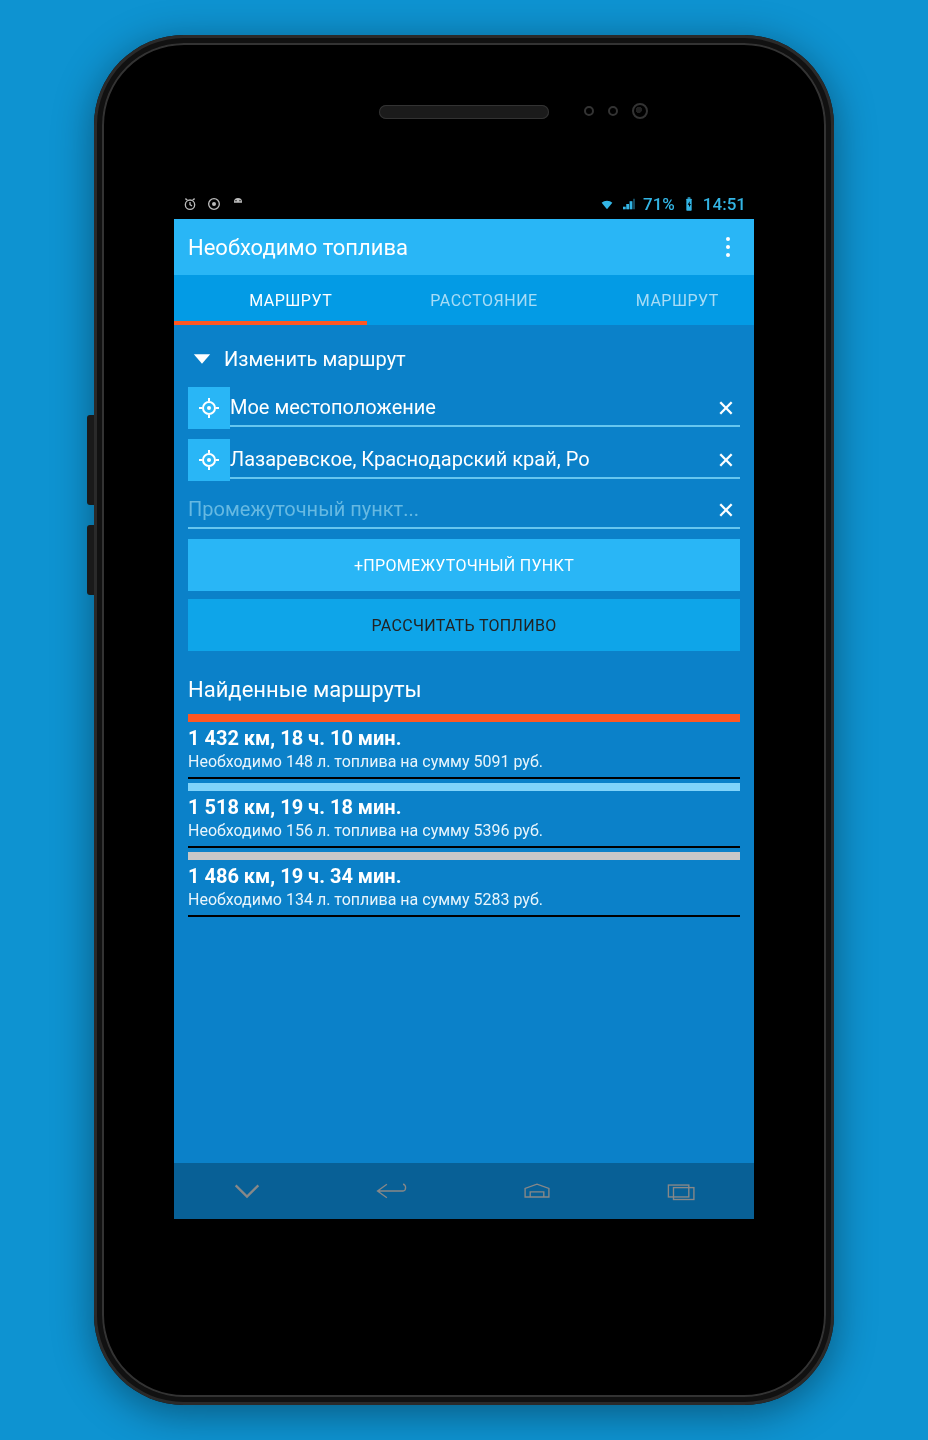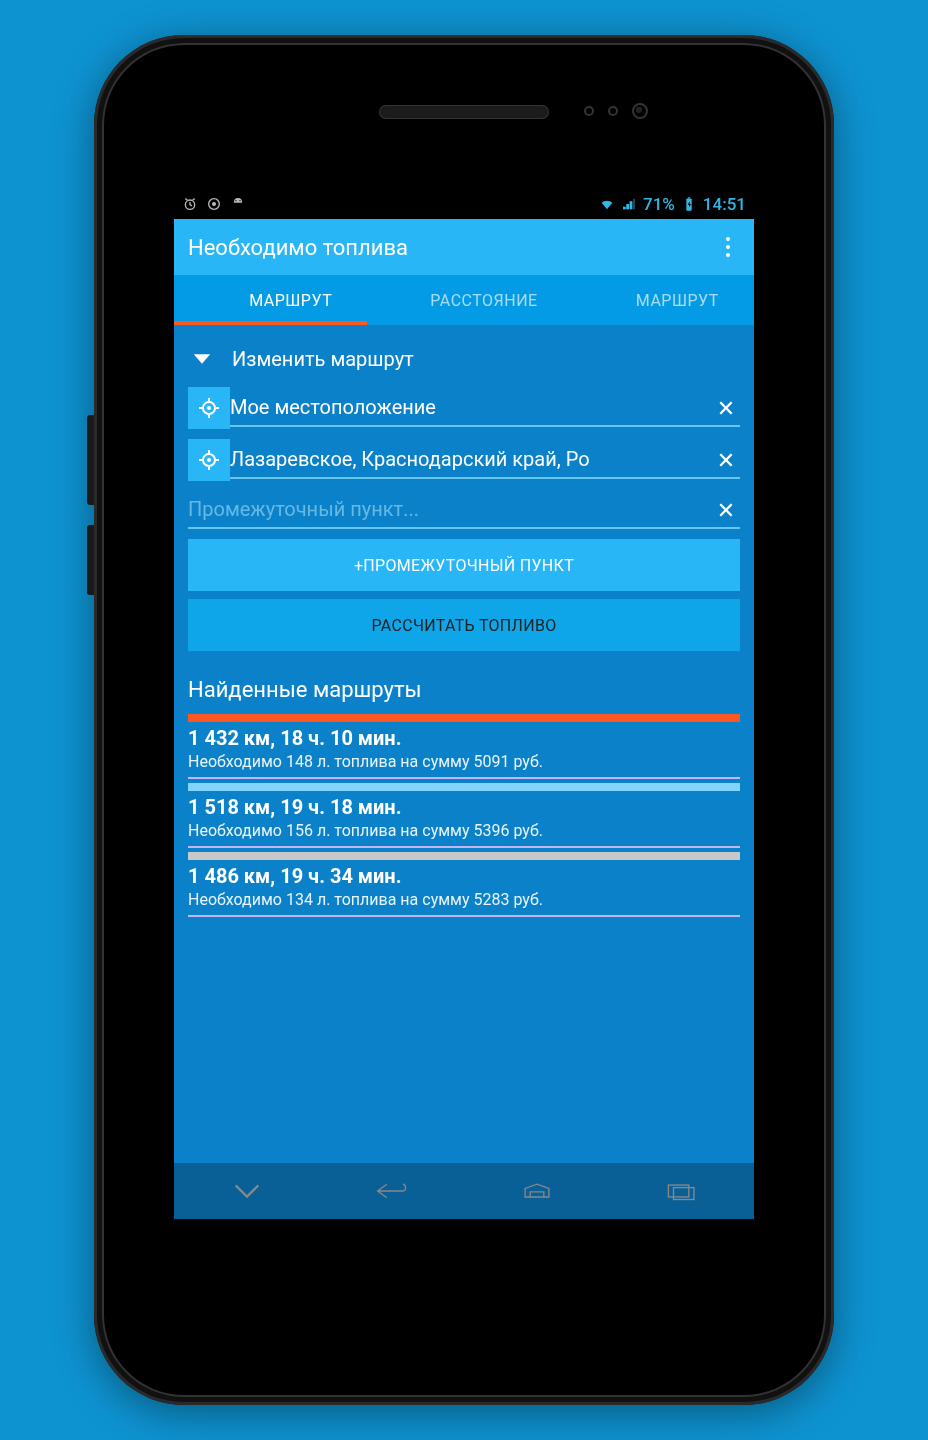--- a/index.html
+++ b/index.html
@@ -48,21 +48,21 @@
   .menu-dots span { width: 4px; height: 4px; background: #fff; border-radius: 50%; }
 
   
   .tabs { display: flex; background: #039be5; height: 50px; }
   .tab { flex: 1; display: flex; align-items: center; justify-content: center; color: rgba(255,255,255,.65); font-size: 16px; letter-spacing: .5px; cursor: pointer; position: relative; padding-left: 40px; }
   .tab.active { color: #fff; }
   .tab.active::after { content: ''; position: absolute; bottom: 0; left: 0; right: 0; height: 4px; background: #ff5722; }
 
   
   .content { flex: 1; background: #0b81c9; padding: 14px 14px 0; color: #fff; overflow: hidden; }
-  .collapse-row { display: flex; align-items: center; gap: 16px; padding: 6px 0 14px; font-size: 20px; cursor: pointer; }
+  .collapse-row { display: flex; align-items: center; gap: 8px; padding: 6px 0 14px; font-size: 20px; cursor: pointer; }
   .chev { width: 28px; height: 28px; }
   .chev svg { width: 100%; height: 100%; fill: #fff; }
 
   .field-row { display: flex; align-items: center; gap: 0; margin-bottom: 10px; position: relative; }
   .locate-btn { width: 42px; height: 42px; background: #29b6f6; display: flex; align-items: center; justify-content: center; cursor: pointer; flex-shrink: 0; }
   .locate-btn svg { width: 24px; height: 24px; fill: #fff; }
   .field-input { flex: 1; background: transparent; border: none; border-bottom: 2px solid #66c6ef; color: #fff; font-size: 20px; padding: 6px 30px 6px 0; outline: none; white-space: nowrap; overflow: hidden; text-overflow: clip; }
   .field-input::placeholder { color: #66b9e2; }
   .clear-x { position: absolute; right: 0; top: 50%; transform: translateY(-50%); color: #fff; font-size: 22px; cursor: pointer; width: 28px; text-align: center; font-weight: 300; }
 
@@ -71,21 +71,21 @@
   .btn.white { background: #0ea5e9; color: #222; margin-top: 8px; }
 
   .section-title { font-size: 22px; margin: 26px 0 12px; font-weight: 400; }
 
   .route { margin-bottom: 4px; }
   .route-bar { height: 8px; width: 100%; }
   .route-bar.orange { background: #ff5722; }
   .route-bar.light { background: #81d4fa; }
   .route-bar.gray { background: #c8c8c8; }
   .route .label { font-size: 20px; font-weight: 700; color: #ffffff; padding-top: 4px; }
-  .route .detail { font-size: 16px; color: #e8f5fc; padding: 2px 0 6px; border-bottom: 2px solid #c4b5fd; }
+  .route .detail { font-size: 16px; color: #e8f5fc; padding: 2px 0 6px; border-bottom: 2px solid #000000; }
 
   
   .navbar { height: 56px; background: rgba(0,0,0,.25); display: flex; align-items: center; justify-content: space-around; }
   .nav-ico { width: 40px; height: 28px; display: flex; align-items: center; justify-content: center; cursor: pointer; }
   .nav-ico svg { width: 34px; height: 24px; stroke: #888; fill: none; stroke-width: 1.6; }
 </style>
 </head>
 <body>
 
 <div class="phone">

